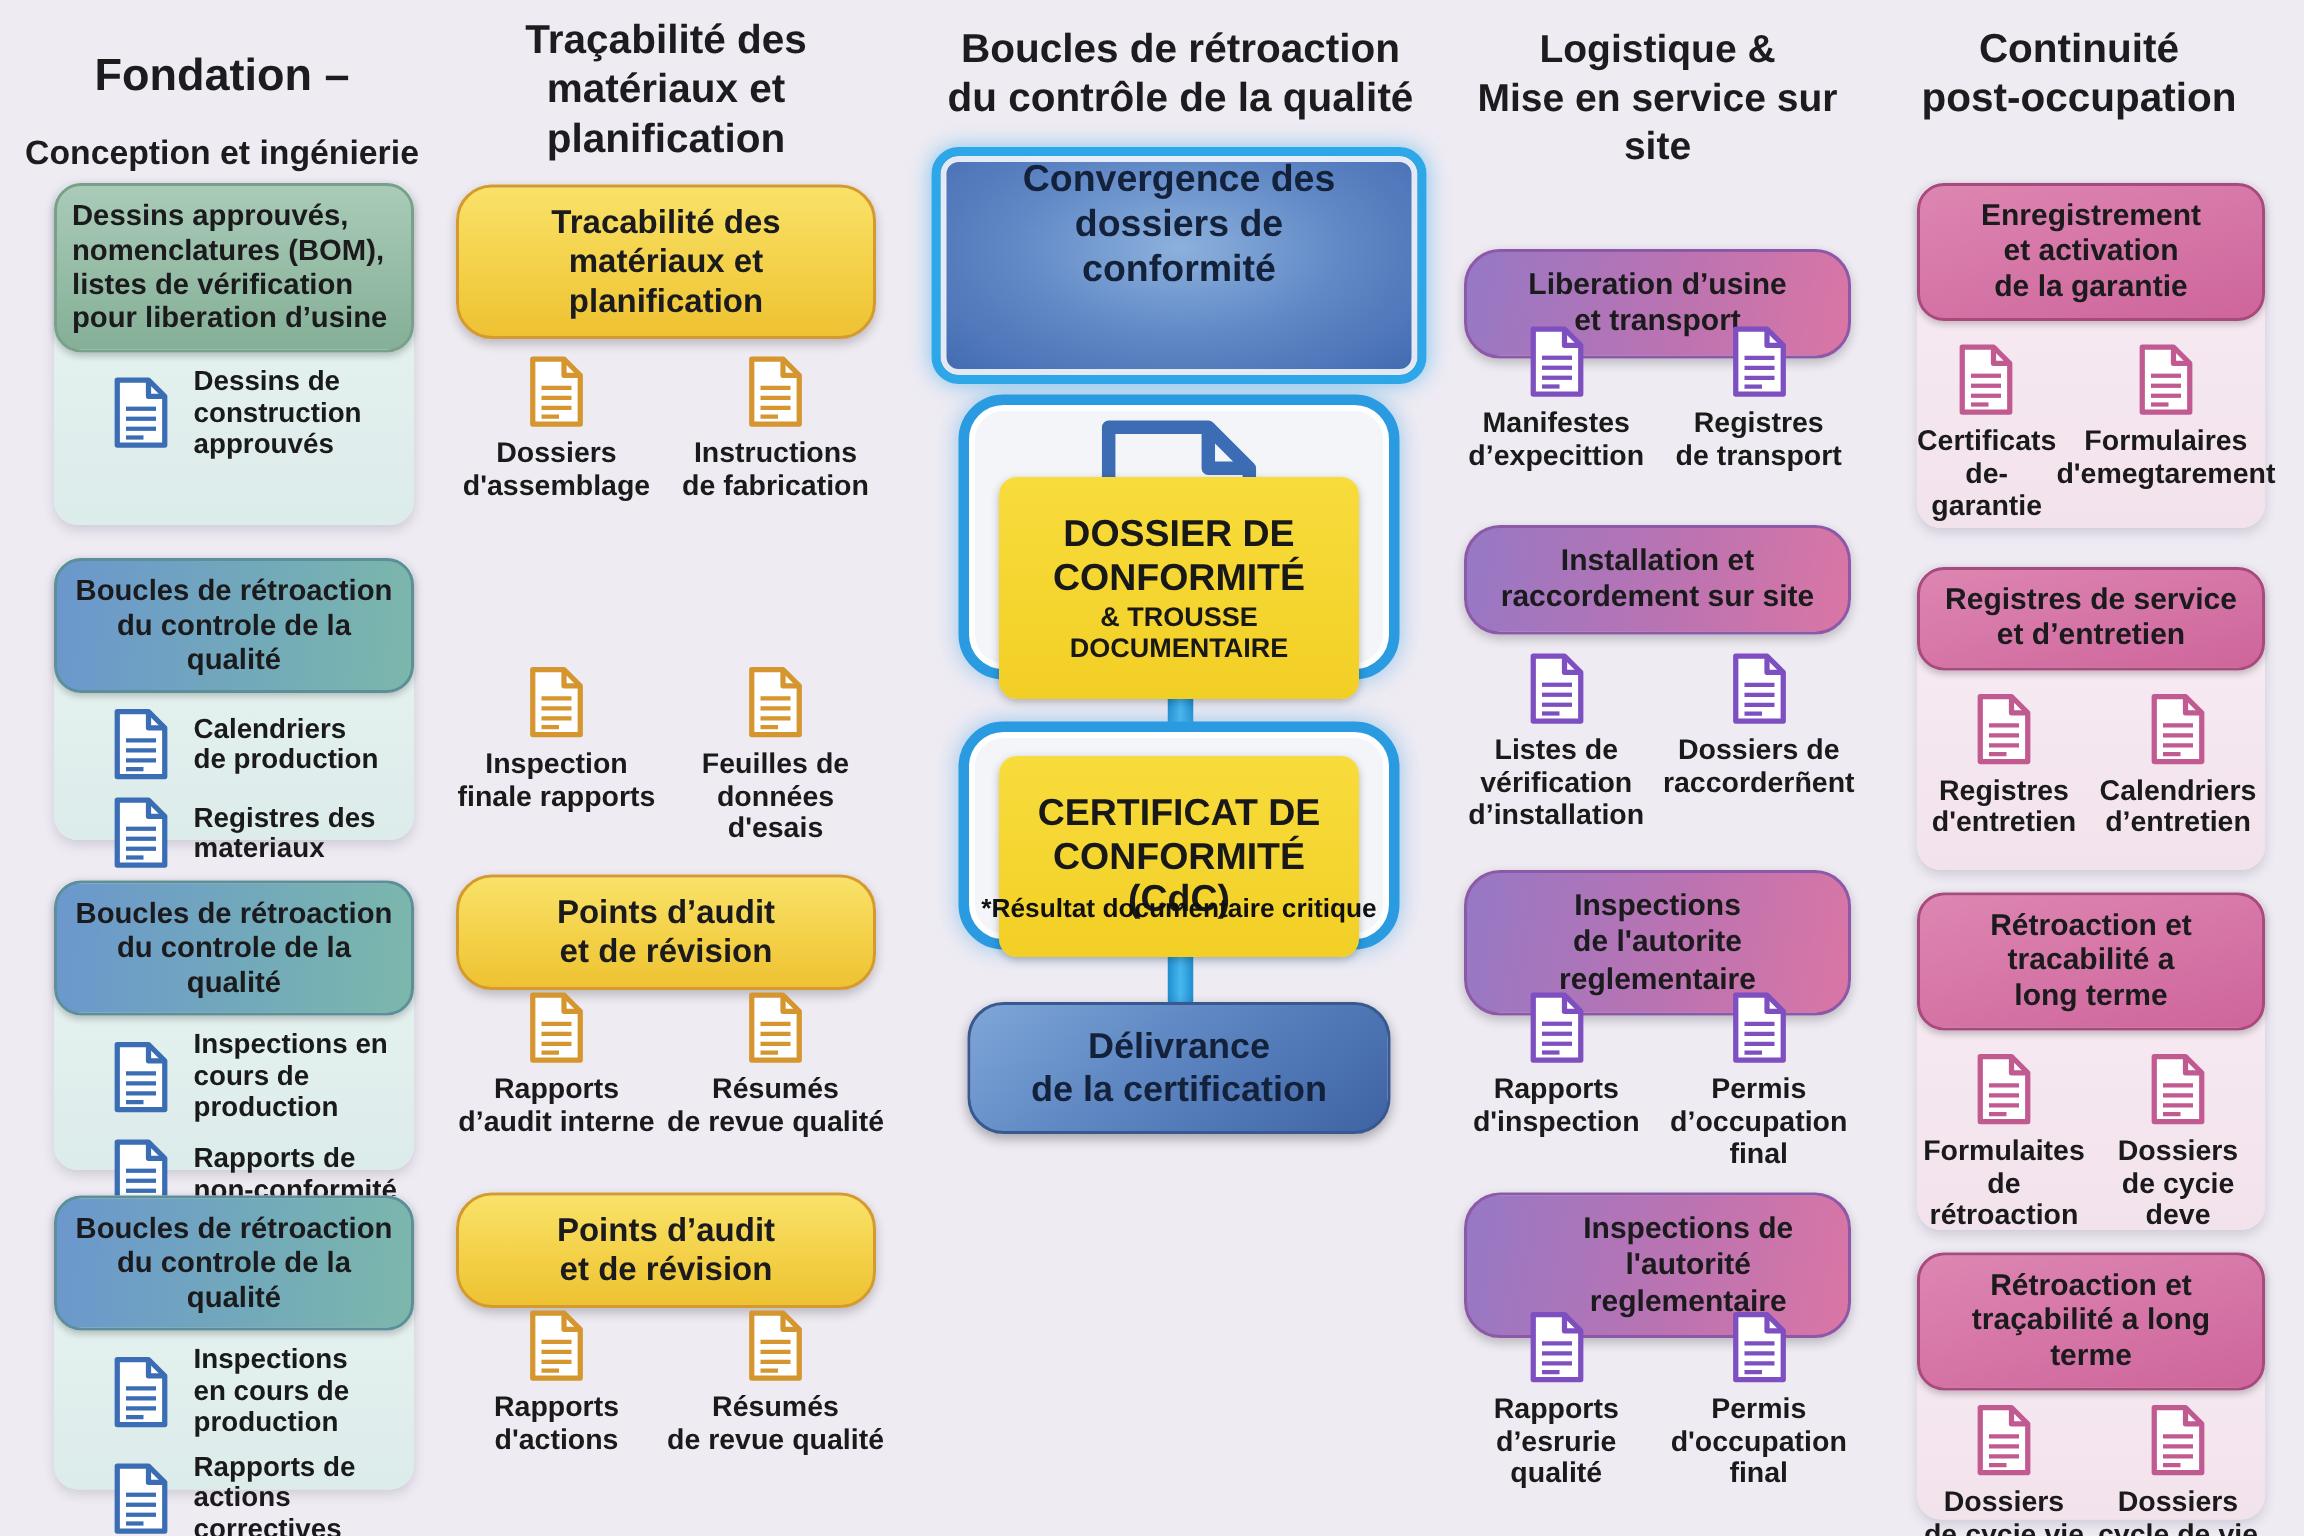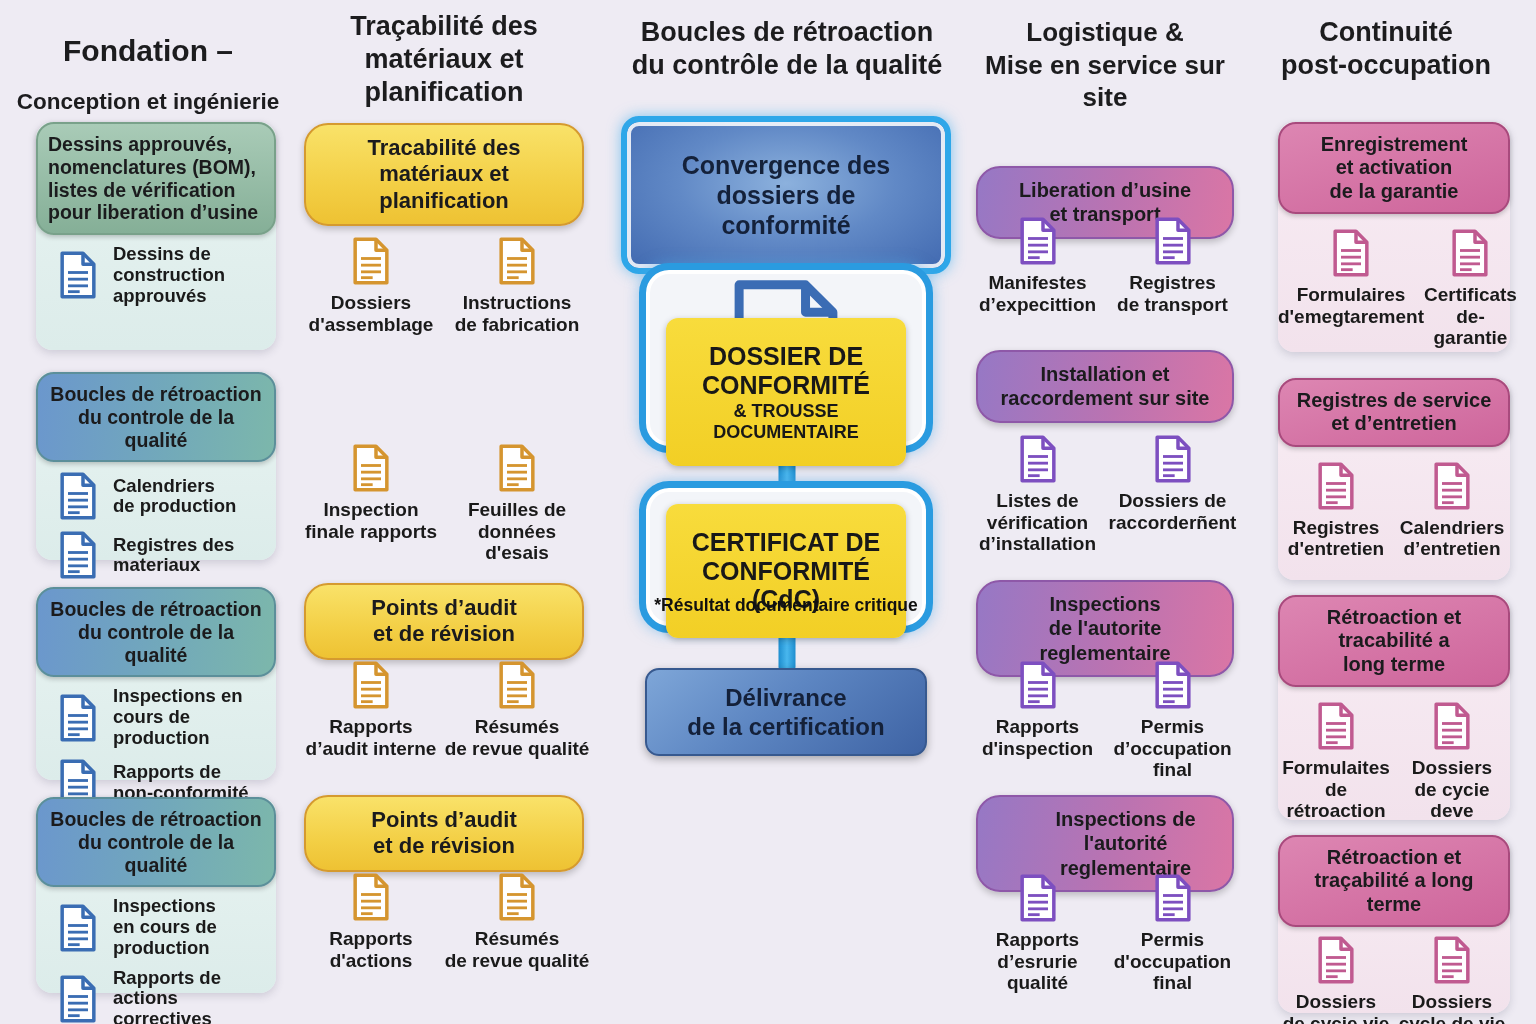--- a/index.html
+++ b/index.html
@@ -22,53 +22,53 @@
   #col5 .col-title{top:16px;font-size:27px;line-height:1.22;}
 
   .pre{white-space:pre-line;}
 
   
   .card{position:absolute;left:20px;right:4px;border-radius:16px;box-shadow:0 3px 8px rgba(60,60,90,.18);}
   .card-head{border-radius:18px;font-weight:bold;padding:9px 10px;text-align:center;font-size:19.5px;line-height:1.17;box-shadow:0 2px 5px rgba(0,0,0,.22);}
   .c1-card{background:linear-gradient(180deg,#e9f4f2,#dcecea);}
   .c1-head-green{background:linear-gradient(180deg,#a9cbb7,#85af97);border:2px solid #79a18a;text-align:left;}
   .c1-head-teal{background:linear-gradient(95deg,#6b97cd 0%,#72a9ba 55%,#7cb7ab 100%);border:2px solid #5c8f9a;}
-  .doc-row{display:flex;align-items:center;gap:13px;padding:9px 4px 0 20px;}
+  .doc-row{display:flex;align-items:center;gap:13px;padding:9px 4px 0 36px;}
   .doc-row .doc-label{font-size:18.5px;line-height:1.12;font-weight:600;}
   .doc-icon{display:inline-block;line-height:0;}
   .ic-blue{color:#3a6db3;}
   .ic-amber{color:#d5952f;}
   .ic-purple{color:#7d4fc0;}
   .ic-pink{color:#c05a90;}
 
   
   .sec-box{position:absolute;left:6px;right:6px;border-radius:24px;text-align:center;font-weight:bold;padding:10px 6px;box-shadow:0 3px 7px rgba(0,0,0,.22);}
   .box-yellow{background:linear-gradient(180deg,#f9e269 0%,#f3cf45 60%,#eec233 100%);border:2.5px solid #d59a2f;font-size:22px;line-height:1.2;}
   .box-purple{background:linear-gradient(100deg,#9678c5 0%,#bb73b1 55%,#da76a5 100%);border:2px solid #8e58a8;font-size:20px;line-height:1.22;}
   .doc-pair{position:absolute;left:0;right:0;display:flex;}
   .doc-cell{flex:1;display:flex;flex-direction:column;align-items:center;}
   .doc-cell .doc-label{font-size:19px;line-height:1.14;text-align:center;margin-top:6px;font-weight:600;}
 
   
-  .capsule{position:absolute;left:8px;right:10px;top:116px;height:146px;border-radius:18px;border:6px solid #2ea7e9;background:radial-gradient(ellipse at 50% 42%,#8cb1dd 0%,#6189c6 48%,#4169b0 100%);box-shadow:0 0 14px rgba(70,175,235,.65),inset 0 0 0 4px rgba(255,255,255,.85);display:flex;align-items:center;justify-content:center;}
+  .capsule{position:absolute;left:8px;right:10px;top:98px;height:146px;border-radius:18px;border:6px solid #2ea7e9;background:radial-gradient(ellipse at 50% 42%,#8cb1dd 0%,#6189c6 48%,#4169b0 100%);box-shadow:0 0 14px rgba(70,175,235,.65),inset 0 0 0 4px rgba(255,255,255,.85);display:flex;justify-content:center;}
   .capsule .cap-text{font-size:25px;font-weight:bold;text-align:center;line-height:1.2;color:#14213a;}
   .frame{position:absolute;left:26px;right:28px;background:#f3f5f9;border:7px solid #2a9be0;border-radius:30px;box-shadow:0 0 14px rgba(80,170,230,.55),inset 0 0 0 4px #ffffff;}
   #frame-dossier{top:263px;height:176px;}
   #frame-cert{top:481px;height:138px;}
   .bigdoc{position:absolute;left:50%;top:7px;transform:translateX(-50%);}
   .ybox{position:absolute;left:20px;right:20px;background:linear-gradient(180deg,#f8dc3c,#f2cf25);border-radius:12px;text-align:center;padding:24px 4px;box-shadow:0 2px 6px rgba(0,0,0,.25);}
   #frame-dossier .ybox{top:48px;}
   #frame-cert .ybox{top:16px;}
   .ybox .y-main{font-size:25px;font-weight:bold;line-height:1.14;color:#181818;}
   .ybox .y-sub{font-size:18px;font-weight:bold;line-height:1.15;color:#181818;margin-top:2px;}
   .y-note{position:absolute;left:0;right:0;bottom:10px;text-align:center;font-size:17.5px;font-weight:bold;color:#101010;}
   .connector{position:absolute;left:50%;transform:translateX(-50%);width:17px;background:linear-gradient(90deg,#1e8ecf,#49b7ee 50%,#1e8ecf);border-radius:5px;}
   #conn1{top:446px;height:40px;}
   #conn2{top:626px;height:46px;}
-  .deliv{position:absolute;left:32px;right:34px;top:668px;height:84px;border-radius:14px;background:linear-gradient(140deg,#7ea6d8 0%,#5d86c2 45%,#3e63a4 100%);border:2px solid #37598f;box-shadow:0 3px 8px rgba(0,0,0,.3);display:flex;align-items:center;justify-content:center;}
+  .deliv{position:absolute;left:32px;right:34px;top:668px;height:84px;border-radius:24px;background:linear-gradient(140deg,#7ea6d8 0%,#5d86c2 45%,#3e63a4 100%);border:2px solid #37598f;box-shadow:0 3px 8px rgba(0,0,0,.3);display:flex;align-items:center;justify-content:center;}
   .deliv .pre{font-size:24px;font-weight:bold;text-align:center;line-height:1.22;color:#14213a;}
 
   
   .c5-card{background:linear-gradient(180deg,#f8edf4,#f2e2ec);}
   .c5-head{background:linear-gradient(165deg,#dd85b1 0%,#d univers 100%);}
   .c5-head{background:linear-gradient(165deg,#dd86b2 0%,#ce659b 100%);border:2.5px solid #a84a7d;font-size:20px;}
   .c5-docs{margin-top:14px;}
 
   .doc-cell .doc-label, .doc-row .doc-label{color:#1a1a1a;}
 </style>
@@ -538,36 +538,36 @@
           <span class="doc-icon ic-pink">
   <svg width="44" height="50" viewBox="0 0 26 30" xmlns="http://www.w3.org/2000/svg">
     <path d="M3.5 2 H16 L22.5 8.5 V28 H3.5 Z" fill="#ffffff" stroke="currentColor" stroke-width="2.1" stroke-linejoin="round"></path>
     <path d="M16 2 V8.5 H22.5" fill="none" stroke="currentColor" stroke-width="2.1" stroke-linejoin="round"></path>
     <line x1="7" y1="13.5" x2="19" y2="13.5" stroke="currentColor" stroke-width="1.7"></line>
     <line x1="7" y1="17.5" x2="19" y2="17.5" stroke="currentColor" stroke-width="1.7"></line>
     <line x1="7" y1="21.5" x2="19" y2="21.5" stroke="currentColor" stroke-width="1.7"></line>
     <line x1="7" y1="25" x2="14" y2="25" stroke="currentColor" stroke-width="1.7"></line>
   </svg>
 </span>
+          <span class="doc-label pre">Certificats
+de-garantie</span>
+        </div>
+        <div class="doc-cell">
+          <span class="doc-icon ic-pink">
+  <svg width="44" height="50" viewBox="0 0 26 30" xmlns="http://www.w3.org/2000/svg">
+    <path d="M3.5 2 H16 L22.5 8.5 V28 H3.5 Z" fill="#ffffff" stroke="currentColor" stroke-width="2.1" stroke-linejoin="round"></path>
+    <path d="M16 2 V8.5 H22.5" fill="none" stroke="currentColor" stroke-width="2.1" stroke-linejoin="round"></path>
+    <line x1="7" y1="13.5" x2="19" y2="13.5" stroke="currentColor" stroke-width="1.7"></line>
+    <line x1="7" y1="17.5" x2="19" y2="17.5" stroke="currentColor" stroke-width="1.7"></line>
+    <line x1="7" y1="21.5" x2="19" y2="21.5" stroke="currentColor" stroke-width="1.7"></line>
+    <line x1="7" y1="25" x2="14" y2="25" stroke="currentColor" stroke-width="1.7"></line>
+  </svg>
+</span>
           <span class="doc-label pre">Formulaires
 d'emegtarement</span>
-        </div>
-        <div class="doc-cell">
-          <span class="doc-icon ic-pink">
-  <svg width="44" height="50" viewBox="0 0 26 30" xmlns="http://www.w3.org/2000/svg">
-    <path d="M3.5 2 H16 L22.5 8.5 V28 H3.5 Z" fill="#ffffff" stroke="currentColor" stroke-width="2.1" stroke-linejoin="round"></path>
-    <path d="M16 2 V8.5 H22.5" fill="none" stroke="currentColor" stroke-width="2.1" stroke-linejoin="round"></path>
-    <line x1="7" y1="13.5" x2="19" y2="13.5" stroke="currentColor" stroke-width="1.7"></line>
-    <line x1="7" y1="17.5" x2="19" y2="17.5" stroke="currentColor" stroke-width="1.7"></line>
-    <line x1="7" y1="21.5" x2="19" y2="21.5" stroke="currentColor" stroke-width="1.7"></line>
-    <line x1="7" y1="25" x2="14" y2="25" stroke="currentColor" stroke-width="1.7"></line>
-  </svg>
-</span>
-          <span class="doc-label pre">Certificats
-de-garantie</span>
         </div>
       </div>
     </div>
 
     <div class="card c5-card" style="top:378px;height:202px;">
       <div class="card-head c5-head pre">Registres de service
 et d’entretien</div>
       <div class="doc-pair c5-docs" style="position:static;">
         <div class="doc-cell">
           <span class="doc-icon ic-pink">

